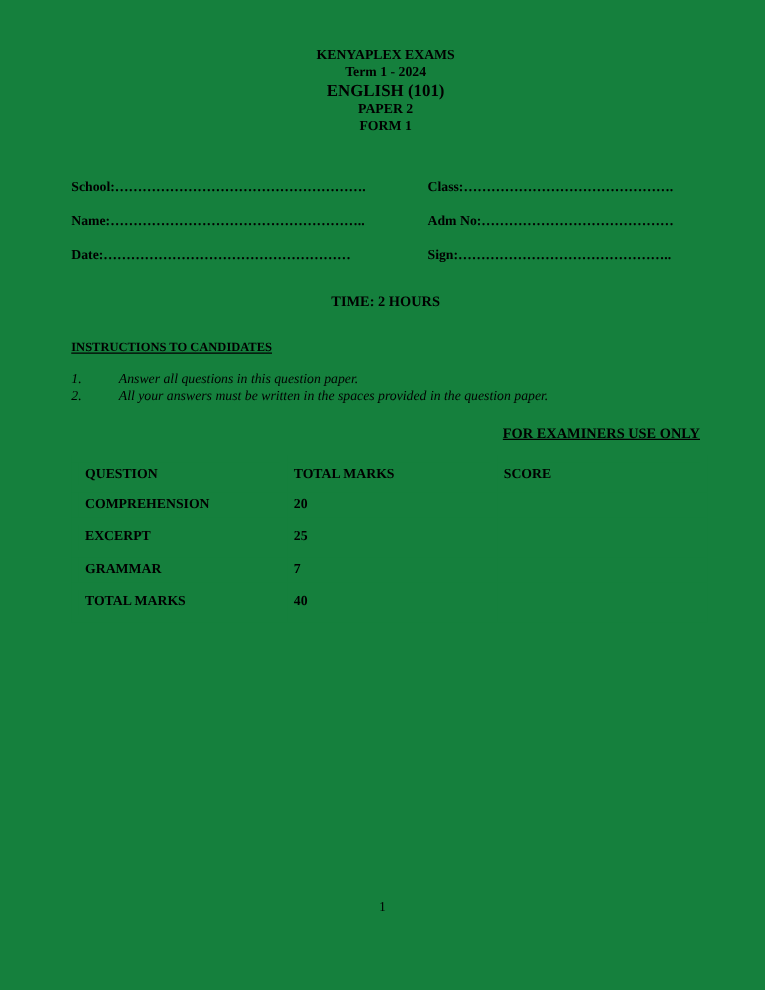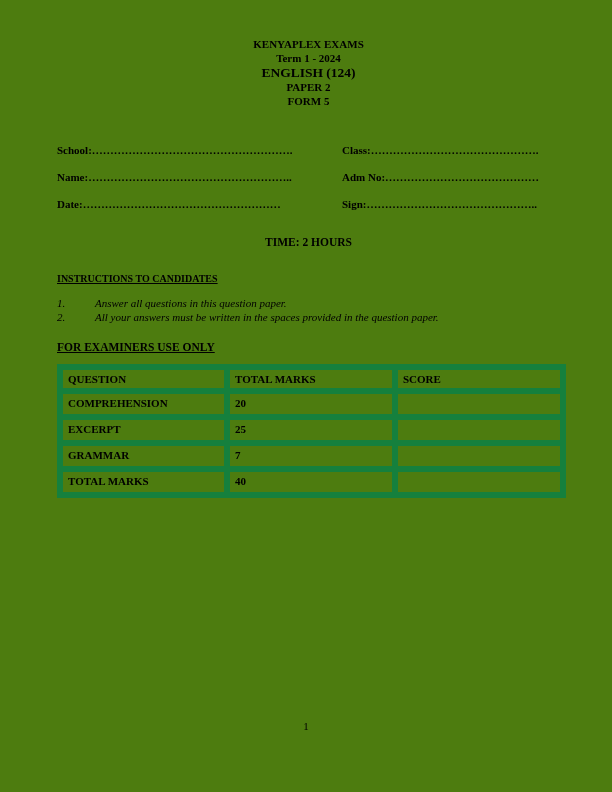--- a/index.html
+++ b/index.html
@@ -6,21 +6,21 @@
   html, body { background: #ffffff; }
   body {
     font-family: "Liberation Serif", "DejaVu Serif", serif;
     color: #000;
   }
   .page {
     position: relative;
     width: 612px;
     height: 792px;
     margin: 0 auto;
-    background: #4d7c0f;
+    background: #15803d;
     padding: 38px 52px 0 57px;
   }
 
   
   .doc-header { text-align: center; }
   .doc-header .h-line { font-weight: bold; font-size: 11px; line-height: 13.5px; }
   .doc-header .h-line.big { font-size: 13.5px; line-height: 16px; }
 
   
   .fields { margin-top: 36px; }
@@ -56,21 +56,21 @@
     text-decoration: underline;
   }
   .instructions-list { margin-top: 13px; font-style: italic; font-size: 11px; }
   .li { display: flex; line-height: 13.5px; }
   .li .num { flex: 0 0 38px; }
   .li .txt { flex: 1 1 auto; }
 
   
   .examiners-title {
     margin-top: 17px;
-    text-align: left;
+    text-align: right;
     font-weight: bold;
     font-size: 11.5px;
     text-decoration: underline;
   }
   table.marks-table {
     margin-top: 11px;
     border-collapse: collapse;
     width: 503px;
     table-layout: fixed;
   }
@@ -100,23 +100,23 @@
   }
 </style>
 </head>
 <body>
 
 <div class="page">
 
   <header class="doc-header">
     <div class="h-line">KENYAPLEX EXAMS</div>
     <div class="h-line">Term 1 - 2024</div>
-    <div class="h-line big">ENGLISH (124)</div>
+    <div class="h-line big">ENGLISH (101)</div>
     <div class="h-line">PAPER 2</div>
-    <div class="h-line">FORM 5</div>
+    <div class="h-line">FORM 1</div>
   </header>
 
   <section class="fields">
     <div class="field-row">
       <div class="field">
         <span class="lbl">School:</span>
         <span class="dots"> ……………………………………………….</span>
       </div>
       <div class="field">
         <span class="lbl">Class:</span>

